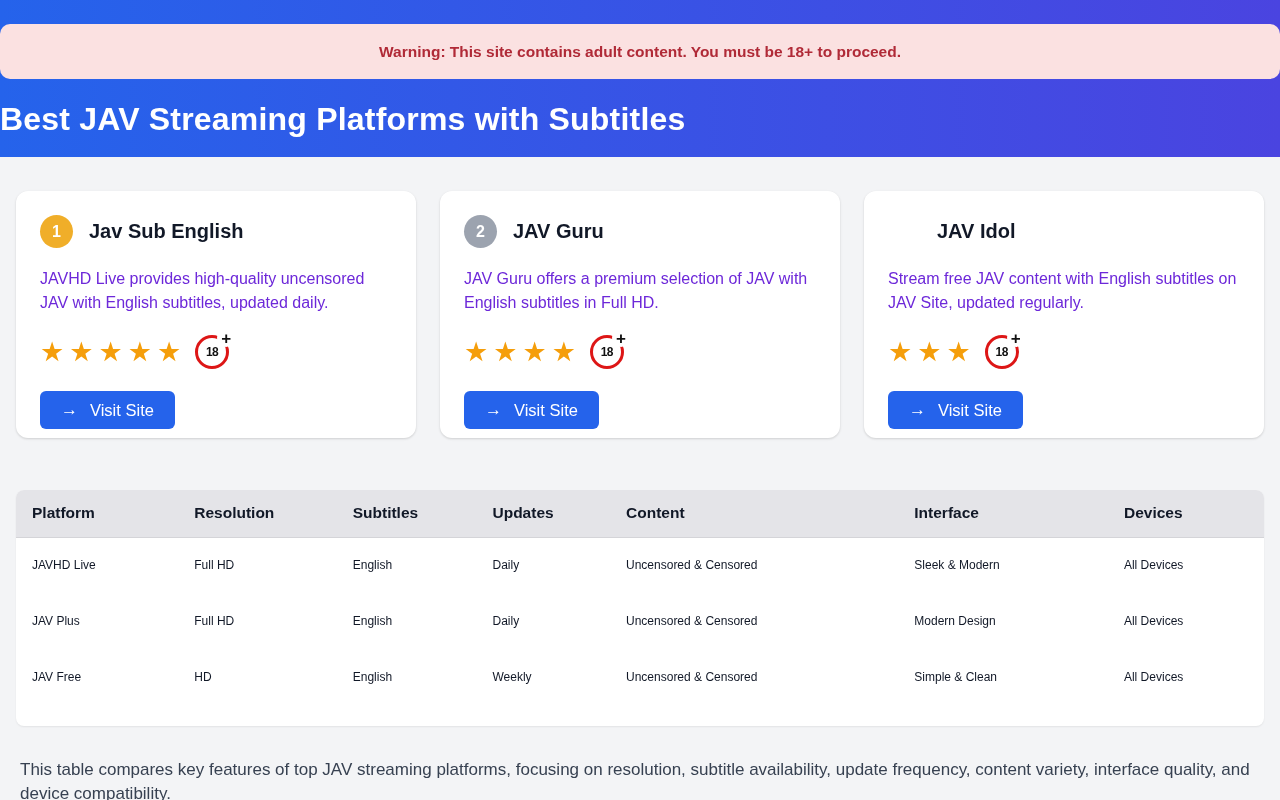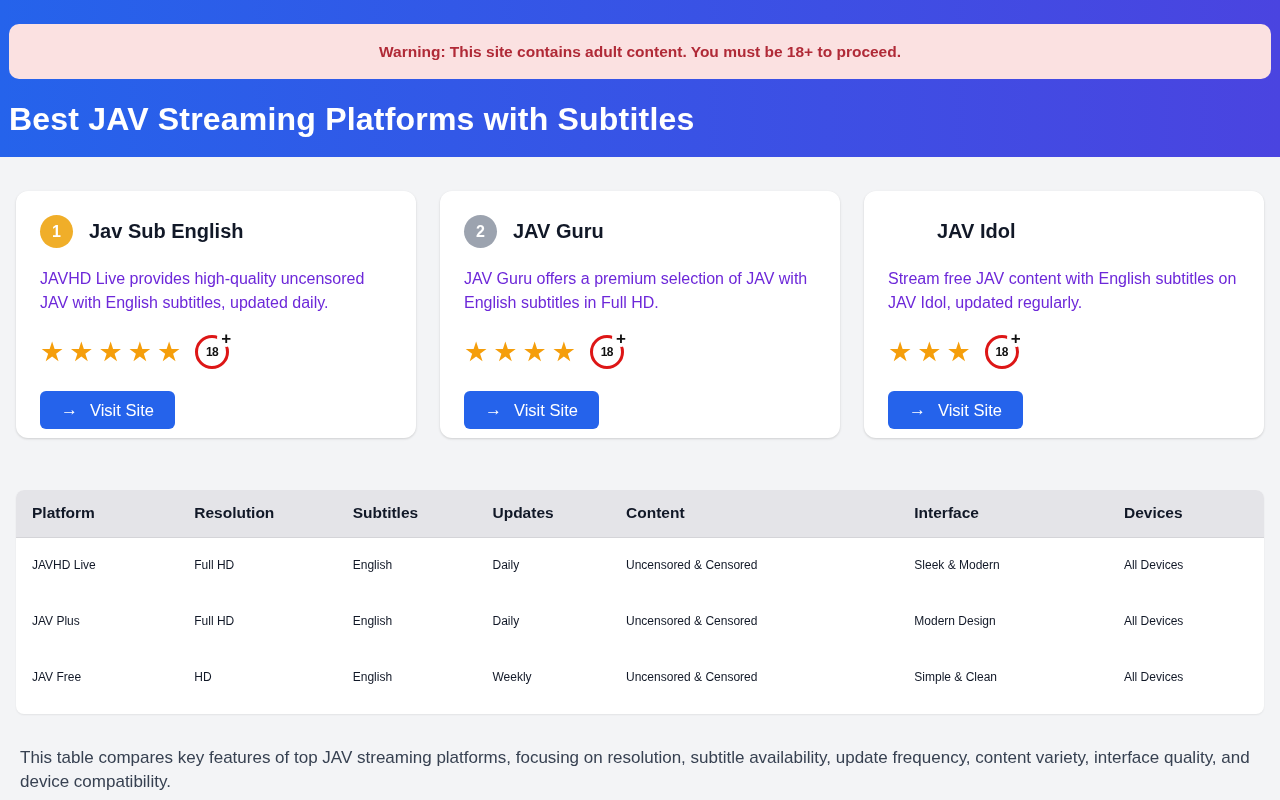--- a/index.html
+++ b/index.html
@@ -5,21 +5,21 @@
   * { margin: 0; padding: 0; box-sizing: border-box; }
   html, body {
     width: 1280px; height: 800px;
     font-family: "Liberation Sans", sans-serif;
     background: #f3f4f6;
     overflow: hidden;
   }
   
   .hero {
     background: linear-gradient(90deg, #2563eb 0%, #4a44e0 100%);
-    padding: 24px 9px 20px;
+    padding: 24px 0 20px;
   }
   .warning-banner {
     background: #fbe1e1;
     border-radius: 10px;
     height: 55px;
     display: flex;
     align-items: center;
     justify-content: center;
   }
   .warning-banner span {
@@ -130,21 +130,21 @@
     cursor: pointer;
   }
   .btn-arrow { font-size: 17px; font-weight: bold; }
   
   .table-wrap {
     margin: 52px 16px 0;
     background: #ffffff;
     border-radius: 8px;
     overflow: hidden;
     box-shadow: 0 1px 2px rgba(0,0,0,0.07);
-    padding-bottom: 9px;
+    padding-bottom: 21px;
   }
   table {
     width: 100%;
     border-collapse: collapse;
     table-layout: fixed;
   }
   thead th {
     background: #e4e4e8;
     border-bottom: 1px solid #d4d4d8;
     text-align: left;
@@ -229,21 +229,21 @@
         <span class="btn-arrow">→</span>
         <span>Visit Site</span>
       </button>
     </div>
 
     <div class="card">
       <div class="card-head">
         <span class="rank-badge" style="visibility: hidden;"></span>
         <span class="card-title">JAV Idol</span>
       </div>
-      <p class="card-desc">Stream free JAV content with English subtitles on JAV Idol, updated regularly.</p>
+      <p class="card-desc">Stream free JAV content with English subtitles on JAV Site, updated regularly.</p>
       <div class="rating-row">
         <span class="stars">
             <span class="star">★</span>
             <span class="star">★</span>
             <span class="star">★</span>
           </span>
         <span class="age-badge">
           <span class="age-num">18</span>
           <span class="age-plus">+</span>
         </span>

